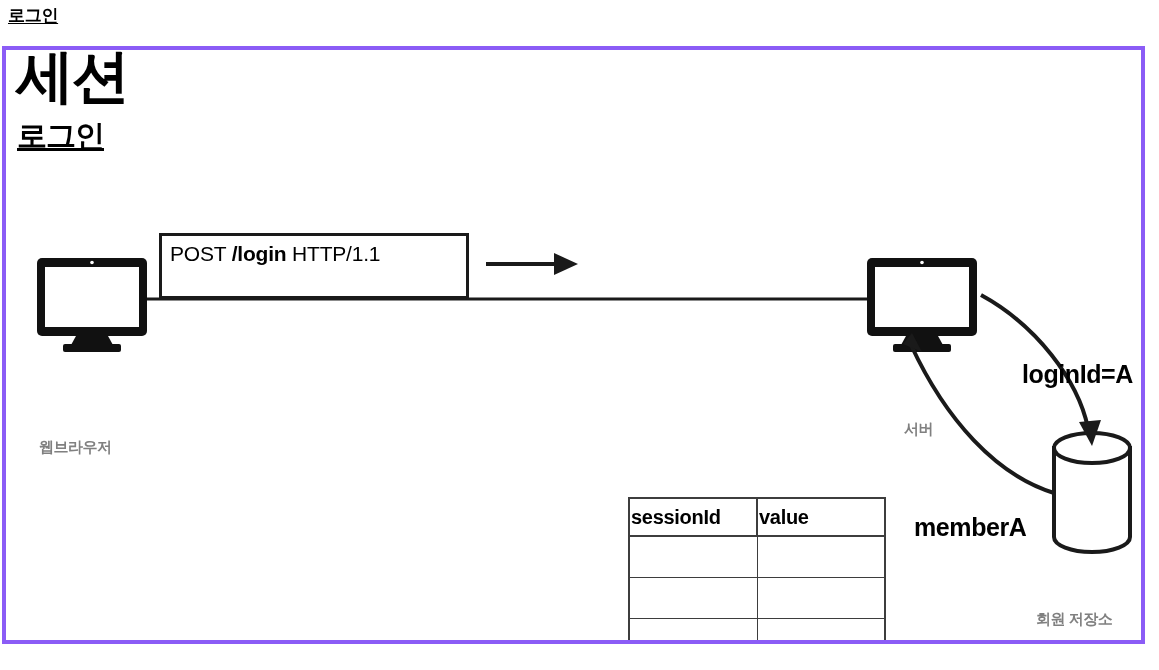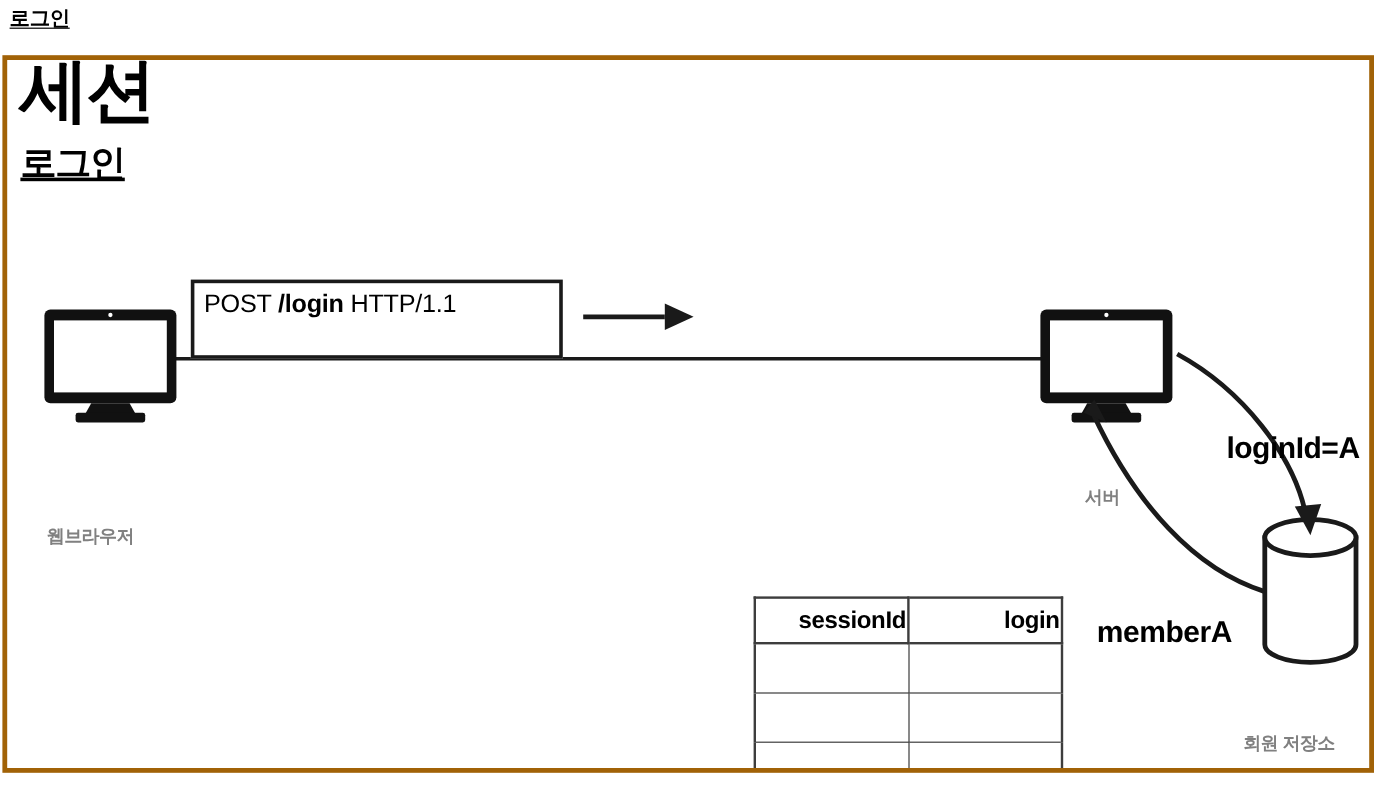--- a/index.html
+++ b/index.html
@@ -28,21 +28,21 @@
     letter-spacing: -0.3px;
   }
 
   
   .panel {
     position: absolute;
     left: 2px;
     top: 46px;
     width: 1143px;
     height: 598px;
-    border: 4px solid #a16207;
+    border: 4px solid #8b5cf6;
     background: #ffffff;
     box-sizing: border-box;
   }
 
   .panel-inner {
     position: absolute;
     inset: 0;
     overflow: hidden;
   }
 
@@ -100,21 +100,21 @@
   
   .caption {
     position: absolute;
     font-size: 15px;
     font-weight: bold;
     color: #808080;
     white-space: nowrap;
     letter-spacing: -0.5px;
   }
   .cap-browser { left: 33px;  top: 360px; margin-top: 28px; }
-  .cap-server  { left: 898px; top: 355px; }
+  .cap-server  { left: 898px; top: 370px; }
   .cap-member  { left: 1030px; top: 560px; }
 
   
   .flow-label {
     position: absolute;
     font-size: 25px;
     font-weight: bold;
     color: #000000;
     white-space: nowrap;
     letter-spacing: -0.4px;
@@ -136,21 +136,21 @@
     border: 1px solid #3d3d3d;
     width: 50%;
     box-sizing: border-box;
   }
   .session-table th {
     border-width: 2px;
     height: 38px;
     font-size: 20px;
     font-weight: bold;
     color: #000000;
-    text-align: right;
+    text-align: left;
     letter-spacing: -0.3px;
   }
   .session-table td {
     height: 41px;
   }
   .session-table tr:last-child td { border-bottom-width: 2px; }
   .session-table th:first-child, .session-table td:first-child { border-left-width: 2px; }
   .session-table th:last-child,  .session-table td:last-child  { border-right-width: 2px; }
 </style>
 </head>
@@ -218,21 +218,21 @@
     <div class="caption cap-browser">웹브라우저</div>
 
     <div class="caption cap-server">서버</div>
 
     <div class="caption cap-member">회원 저장소</div>
 
     <table class="session-table">
       <thead>
         <tr>
           <th>sessionId</th>
-          <th>login</th>
+          <th>value</th>
         </tr>
       </thead>
       <tbody>
         <tr>
           <td></td>
           <td></td>
         </tr>
         <tr>
           <td></td>
           <td></td>

